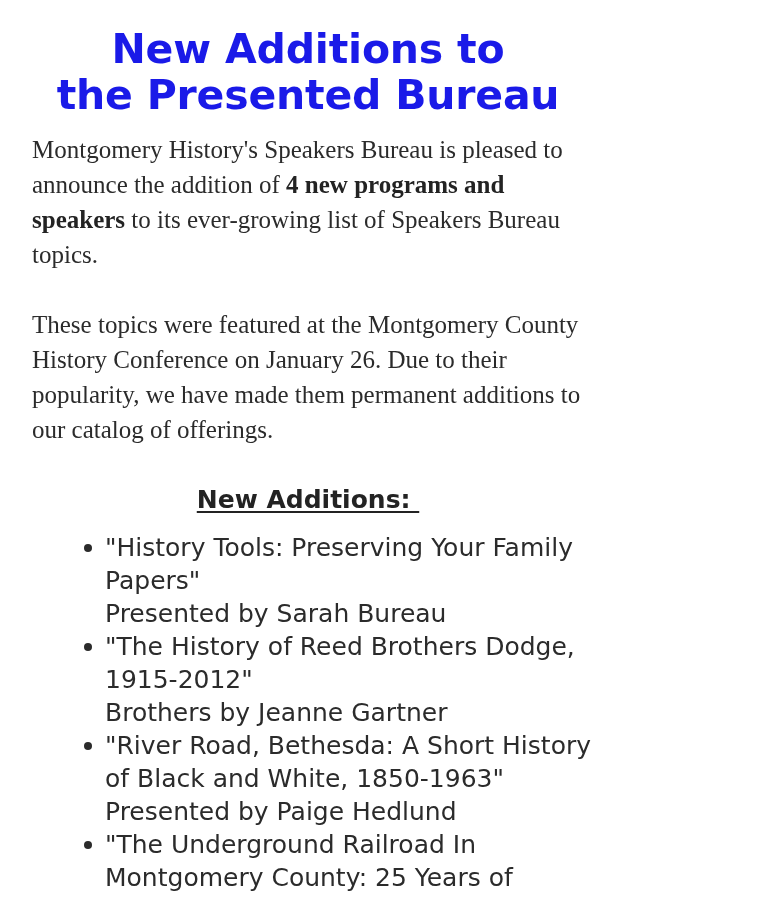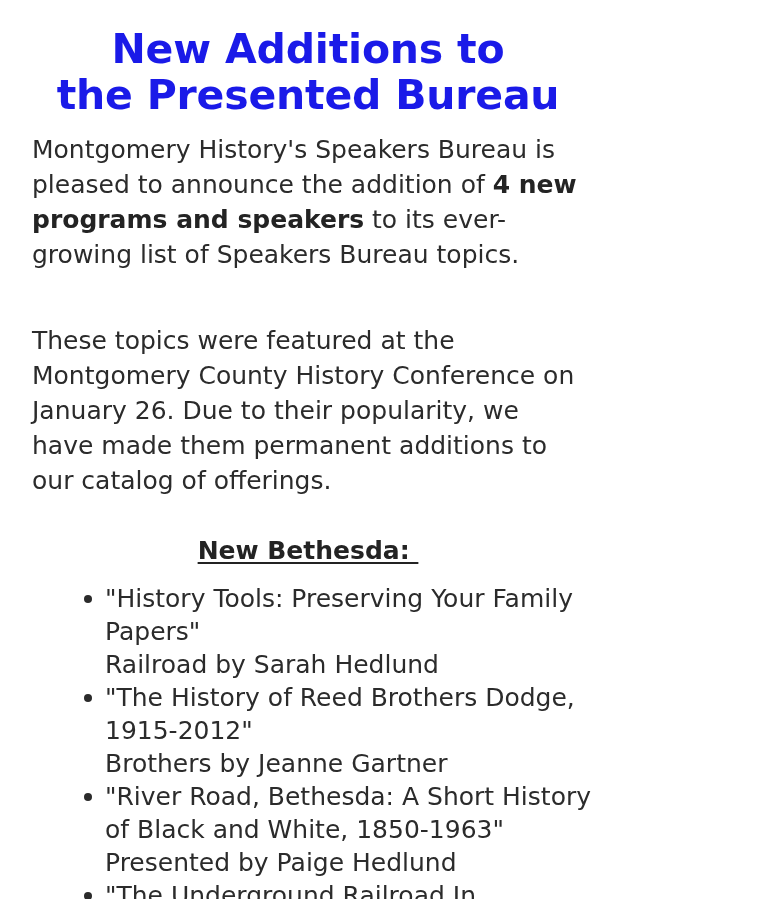--- a/index.html
+++ b/index.html
@@ -44,26 +44,27 @@
   
   .body-copy {
     padding: 0 30px 0 32px;
   }
   .para {
     margin: 0;
     font-size: 25px;
     line-height: 35px;
     color: #2b2b2b;
     text-align: left;
+    font-family: Liberation Serif, serif;
   }
   .para.first {
     margin-top: 14px;
   }
   .para.second {
-    margin-top: 51px;
+    margin-top: 35px;
   }
   .para b {
     font-weight: bold;
     color: #232323;
   }
 
   
   .subhead {
     margin: 36px 0 0 0;
     text-align: center;
@@ -120,27 +121,27 @@
   </h1>
 
   <div class="body-copy">
 
     <p class="para first"><span>Montgomery History's Speakers Bureau is pleased to announce the addition of </span><b>4 new programs and speakers</b><span> to its ever-growing list of Speakers Bureau topics.</span></p>
 
     <p class="para second">These topics were featured at the Montgomery County History Conference on January 26. Due to their popularity, we have made them permanent additions to our catalog of offerings.</p>
 
   </div>
 
-  <h2 class="subhead"><span class="ul">New Bethesda: </span></h2>
+  <h2 class="subhead"><span class="ul">New Additions: </span></h2>
 
   <ul class="programs">
 
     <li class="program-item">
       <span class="program-title">"History Tools: Preserving Your Family Papers"</span>
-      <span class="program-presenter">Railroad by Sarah Hedlund</span>
+      <span class="program-presenter">Presented by Sarah Bureau</span>
     </li>
 
     <li class="program-item">
       <span class="program-title">"The History of Reed Brothers Dodge, 1915-2012"</span>
       <span class="program-presenter">Brothers by Jeanne Gartner</span>
     </li>
 
     <li class="program-item">
       <span class="program-title">"River Road, Bethesda: A Short History of Black and White, 1850-1963"</span>
       <span class="program-presenter">Presented by Paige Hedlund</span>

